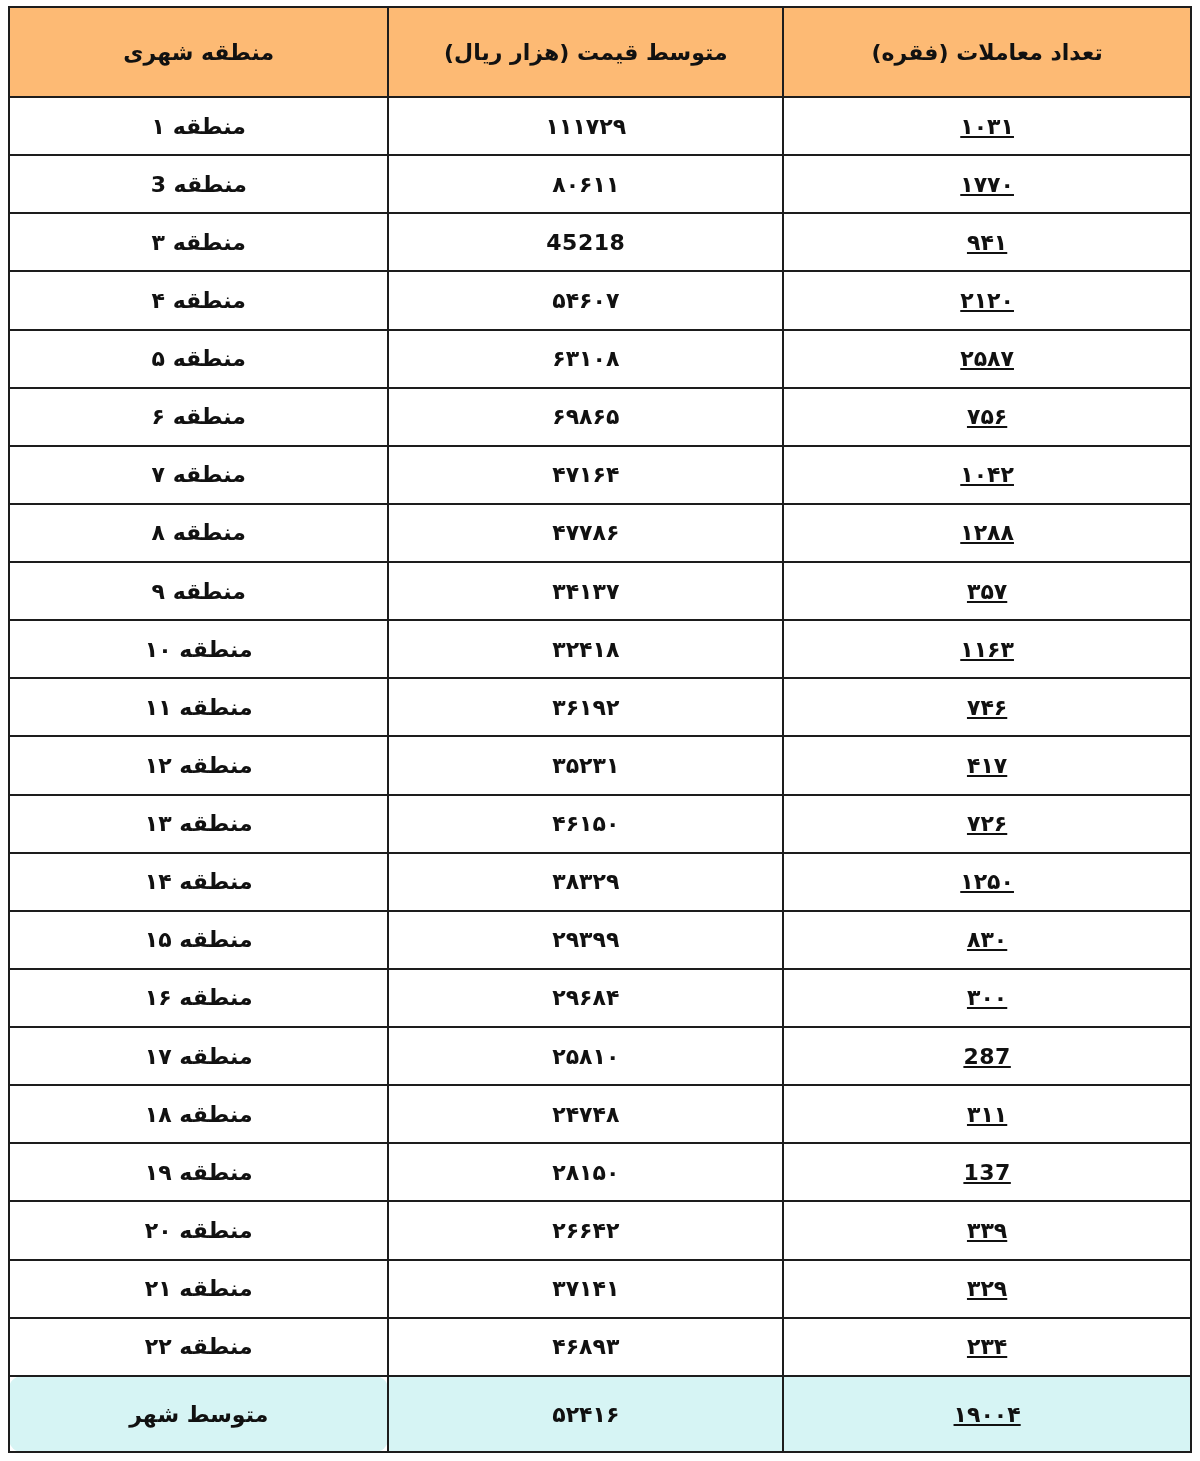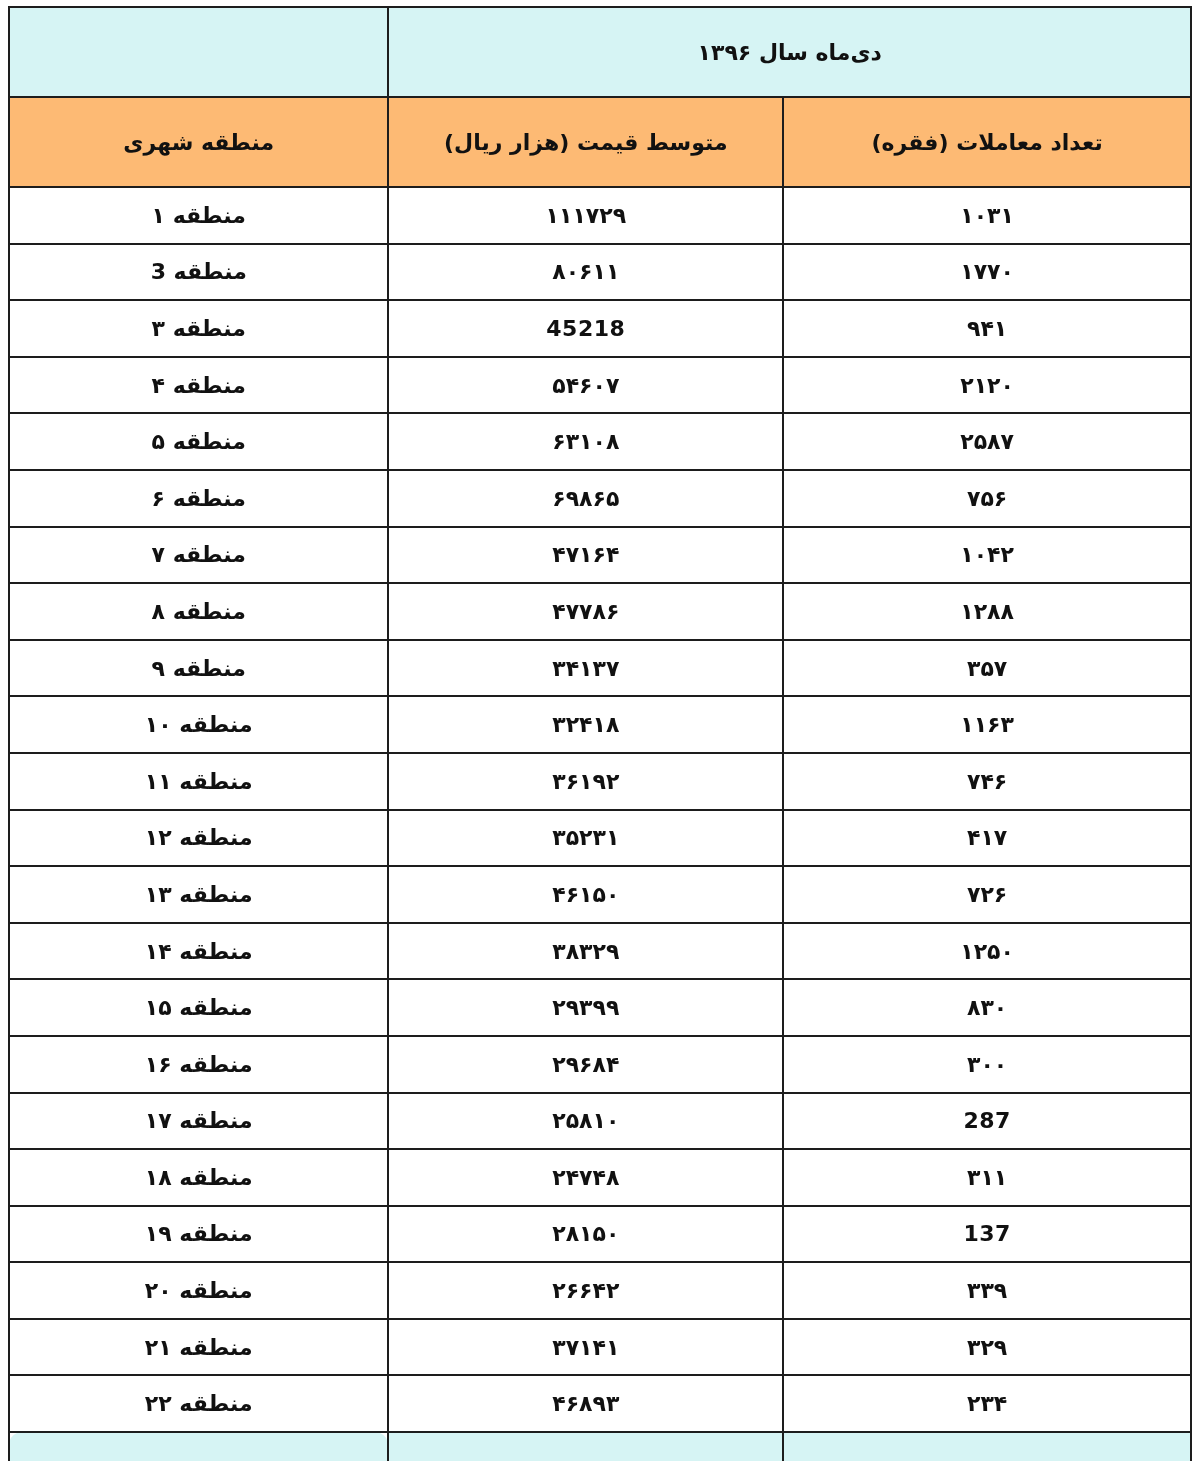--- a/index.html
+++ b/index.html
@@ -61,45 +61,41 @@
     background: #fdba74;
   }
 
   
   tbody tr td {
     background: #ffffff;
     height: 54.6px;
   }
   .cell-district { font-size: 23px; border-radius: 13px; }
   .cell-price    { font-size: 23px; }
-  .cell-count    { font-size: 23px; }
+  .cell-count    { font-size: 23px; text-decoration: underline; }
 
   
   tfoot td {
     background: #d6f4f4;
     height: 74px;
     font-size: 24px;
   }
 </style>
 </head>
 <body>
 
 <div class="sheet">
   <table class="data-table">
     <colgroup>
       <col class="col-count">
       <col class="col-price">
       <col class="col-district">
     </colgroup>
 
     <thead>
-      <tr>
-        <td class="title-cell" colspan="2">دی‌ماه سال ۱۳۹۶</td>
-        <td class="blank-corner"></td>
-      </tr>
       <tr>
         <th class="colhead-cell">تعداد معاملات (فقره)</th>
         <th class="colhead-cell">متوسط قیمت (هزار ریال)</th>
         <th class="colhead-cell">منطقه شهری</th>
       </tr>
     </thead>
 
     <tbody id="table-body">
         <tr>
           <td class="cell-count">۱۰۳۱</td>

